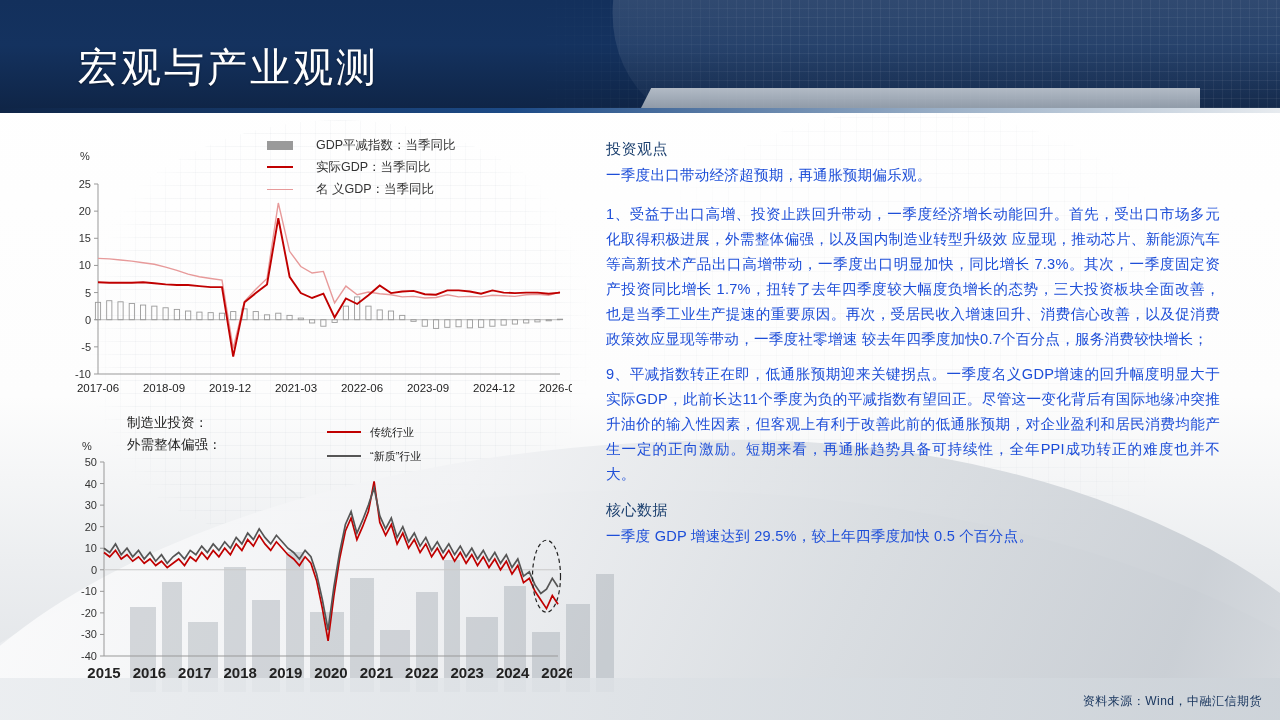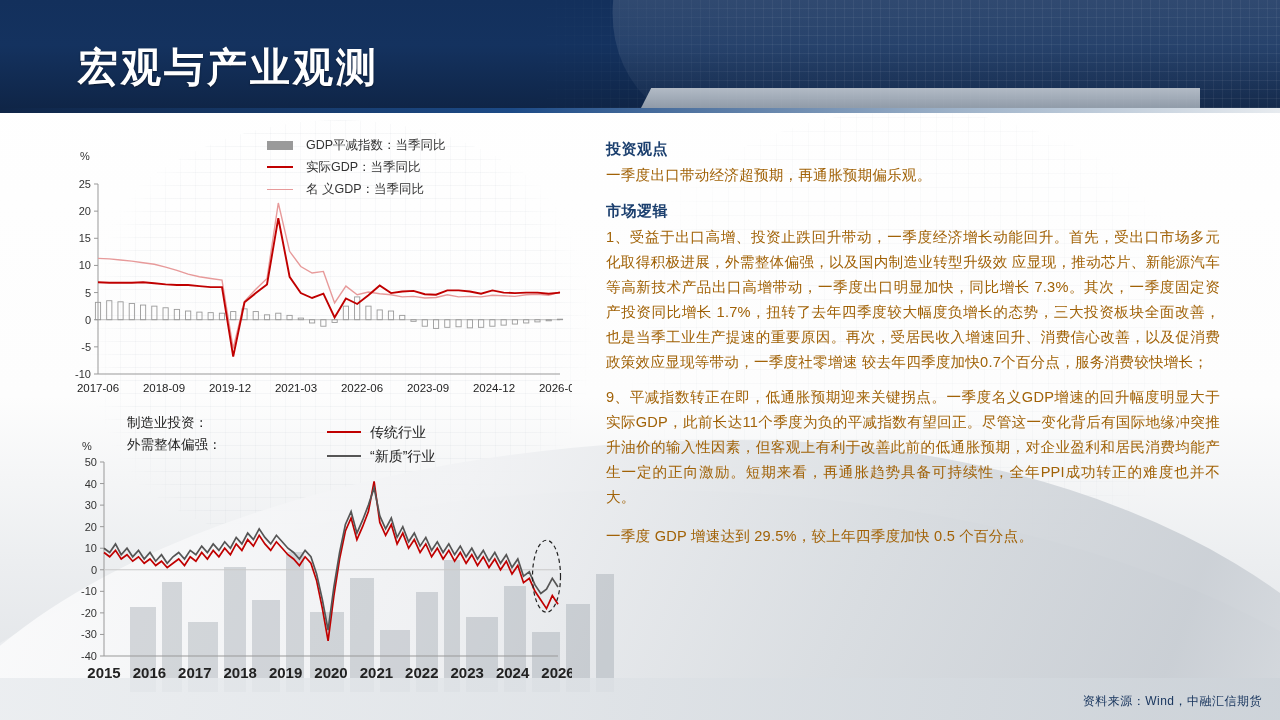--- a/index.html
+++ b/index.html
@@ -65,59 +65,59 @@
             mask-image:linear-gradient(90deg, transparent 0%, #000 35%, #000 100%);
   }
   .header-curve{
     position:absolute;right:-40px;top:-18px;width:720px;height:150px;
     background:linear-gradient(180deg, rgba(255,255,255,.14), rgba(255,255,255,0));
     border-radius:0 0 0 300px;
     transform:skewX(-12deg);
   }
   .header-title{
     position:absolute;left:78px;top:40px;
-    font-size:40px;font-weight:bold;color:#ffffff;letter-spacing:3px;
+    font-size:40px;font-weight:normal;color:#ffffff;letter-spacing:3px;
     text-shadow:0 1px 2px rgba(0,0,0,.45);
     font-family:"DejaVu Sans","Liberation Sans",sans-serif;
   }
   .header-underline{
     position:absolute;left:0;top:108px;width:1280px;height:5px;
     background:linear-gradient(90deg,#0f2547 0%,#1c4a86 40%,#9fb3c9 75%,#e7ebef 100%);
   }
   .header-shape{
     position:absolute;left:640px;top:88px;width:560px;height:22px;
     background:linear-gradient(180deg,#c3cad2,#9aa4b0);
     clip-path:polygon(2% 0,100% 0,100% 100%,0 100%);
     opacity:.9;
   }
   
   .left-col{position:absolute;left:52px;top:126px;width:520px;}
   .right-col{position:absolute;left:606px;top:140px;width:630px;}
 
   
   .chart-block{position:relative;}
   .legend1{position:absolute;left:215px;top:8px;font-size:12.5px;color:#333;line-height:22px;}
-  .legend1 .row{display:flex;align-items:center;gap:13px;white-space:nowrap;}
+  .legend1 .row{display:flex;align-items:center;gap:23px;white-space:nowrap;}
   .lg-bar{width:26px;height:9px;background:#9a9a9a;display:inline-block;}
   .lg-line{width:26px;height:0;border-top:2px solid #c00000;display:inline-block;}
   .lg-line-light{width:26px;height:0;border-top:1.6px solid #e79a9a;display:inline-block;}
 
   
   .c2-title{position:absolute;left:75px;top:-8px;font-size:13.5px;color:#222;line-height:22px;}
-  .legend2{position:absolute;left:275px;top:0px;font-size:14px;color:#222;line-height:24px;}
+  .legend2{position:absolute;left:275px;top:0px;font-size:11px;color:#222;line-height:24px;}
   .legend2 .row{display:flex;align-items:center;gap:9px;white-space:nowrap;}
   .lg2-red{width:34px;height:0;border-top:2.4px solid #c00000;display:inline-block;}
   .lg2-gray{width:34px;height:0;border-top:2.4px solid #555;display:inline-block;}
 
   
   .sec-head{
-    color:#1b3f6e;font-weight:bold;font-size:15px;margin:0 0 4px 0;letter-spacing:.5px;
+    color:#1b3f6e;font-weight:normal;font-size:15px;margin:0 0 4px 0;letter-spacing:.5px;
   }
   .sec-body{
-    color:#a16207;font-size:14.6px;line-height:25px;margin:0 16px 14px 0;
+    color:#1d4ed8;font-size:14.6px;line-height:25px;margin:0 16px 14px 0;
     text-align:justify;letter-spacing:.2px;
   }
   .sec-body.tight{margin-bottom:10px;}
   .source{
     position:absolute;right:18px;bottom:10px;font-size:12px;color:#16335c;letter-spacing:.5px;
   }
   svg text{font-family:"Liberation Sans","DejaVu Sans",sans-serif;}
 </style>
 </head>
 <body>
@@ -307,20 +307,20 @@
         <text x="460.6" y="258" text-anchor="middle" font-size="15" fill="#222" font-weight="bold">2024</text>
         <text x="506" y="258" text-anchor="middle" font-size="15" fill="#222" font-weight="bold">2026</text>
       </svg>
   </div>
 </div>
 
 <div class="right-col">
   <h3 class="sec-head">投资观点</h3>
   <p class="sec-body">一季度出口带动经济超预期，再通胀预期偏乐观。</p>
 
-  <h3 class="sec-head">市场逻辑</h3>
   <p class="sec-body tight">1、受益于出口高增、投资止跌回升带动，一季度经济增长动能回升。首先，受出口市场多元化取得积极进展，外需整体偏强，以及国内制造业转型升级效 应显现，推动芯片、新能源汽车等高新技术产品出口高增带动，一季度出口明显加快，同比增长 7.3%。其次，一季度固定资产投资同比增长 1.7%，扭转了去年四季度较大幅度负增长的态势，三大投资板块全面改善，也是当季工业生产提速的重要原因。再次，受居民收入增速回升、消费信心改善，以及促消费政策效应显现等带动，一季度社零增速 较去年四季度加快0.7个百分点，服务消费较快增长；</p>
   <p class="sec-body">9、平减指数转正在即，低通胀预期迎来关键拐点。一季度名义GDP增速的回升幅度明显大于实际GDP，此前长达11个季度为负的平减指数有望回正。尽管这一变化背后有国际地缘冲突推升油价的输入性因素，但客观上有利于改善此前的低通胀预期，对企业盈利和居民消费均能产生一定的正向激励。短期来看，再通胀趋势具备可持续性，全年PPI成功转正的难度也并不大。</p>
 
+  <h3 class="sec-head">核心数据</h3>
   <p class="sec-body">一季度 GDP 增速达到 29.5%，较上年四季度加快 0.5 个百分点。</p>
 </div>
 
 <div class="source">资料来源：Wind，中融汇信期货</div>
 
 </body></html>

